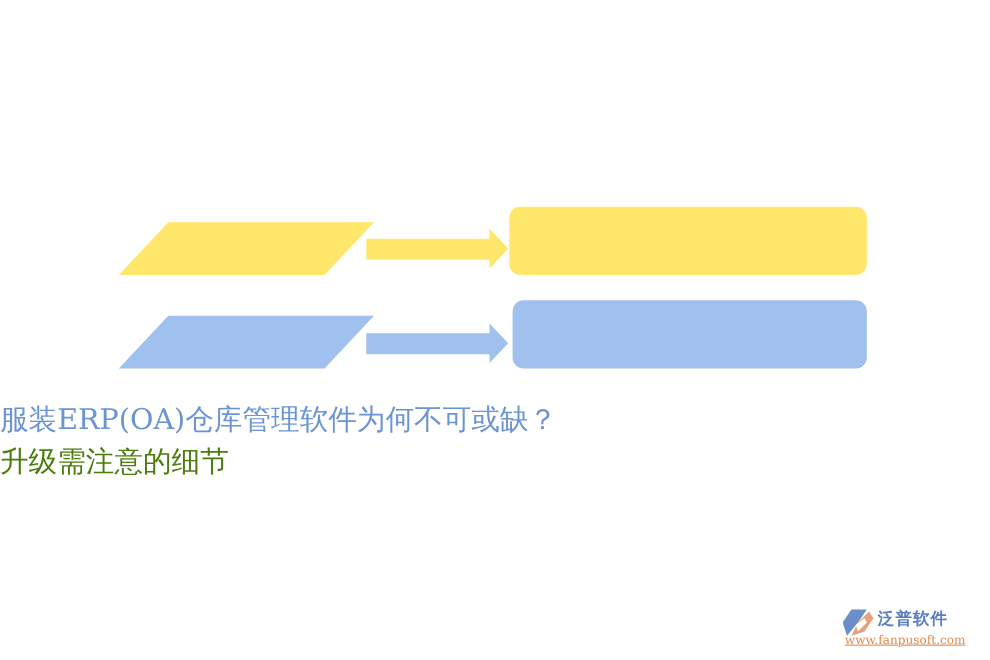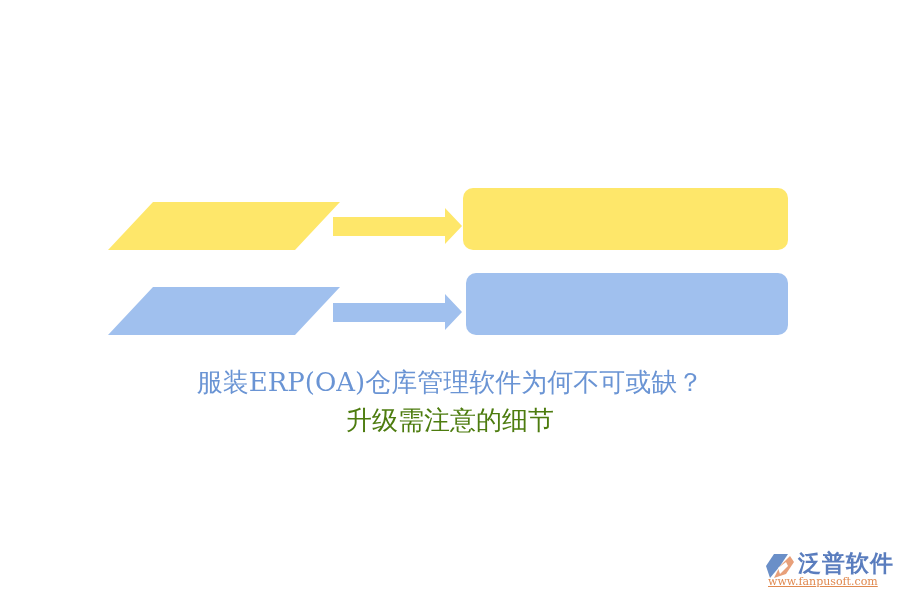--- a/index.html
+++ b/index.html
@@ -1,22 +1,22 @@
 <!DOCTYPE html>
 <html><head>
 <meta charset="utf-8">
 <style>
   html, body { margin: 0; padding: 0; background: #ffffff; }
   body { width: 900px; height: 600px; position: relative; overflow: hidden; font-family: "DejaVu Serif", "Liberation Serif", serif; }
   .canvas { position: absolute; left: 0; top: 0; width: 900px; height: 600px; }
-  .title { position: absolute; left: 0; width: 900px; text-align: center; font-size: 26px; line-height: 32px; letter-spacing: 0px; }
+  .title { position: absolute; left: 0; width: 900px; text-align: left; font-size: 26px; line-height: 32px; letter-spacing: 0px; }
   .title-l1 { top: 366px; }
   .title-l2 { top: 404px; }
   .logo { position: absolute; left: 766px; top: 550px; width: 130px; height: 40px; }
-  .logo-text { position: absolute; left: 32px; top: 2px; font-family: Liberation Serif, serif; font-size: 23px; line-height: 24px; font-weight: bold; letter-spacing: 1px; }
+  .logo-text { position: absolute; left: 32px; top: 2px; font-family: Liberation Mono, monospace; font-size: 15px; line-height: 24px; font-weight: bold; letter-spacing: 1px; }
   .logo-url { position: absolute; left: 2px; top: 26px; font-family: "DejaVu Serif", "Liberation Serif", serif; font-size: 11px; line-height: 12px; }
 </style>
 </head>
 <body>
 
 <div class="canvas">
   <svg width="900" height="600" viewBox="0 0 900 600">
 
     <g>
       <polygon points="153,202 340,202 295,250 108,250" fill="#fee76a"></polygon>

